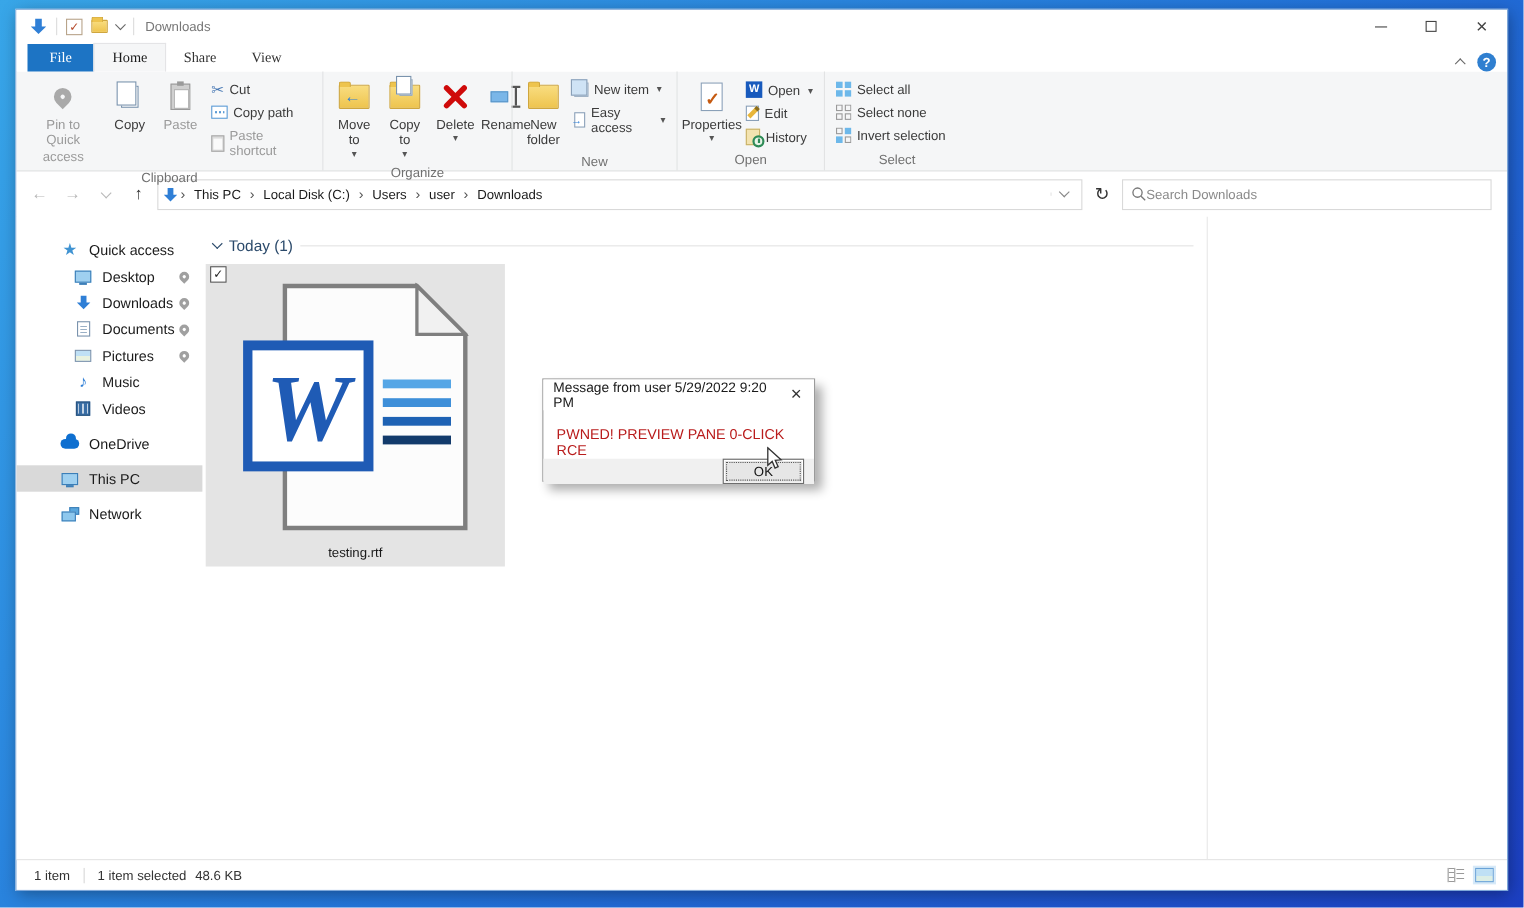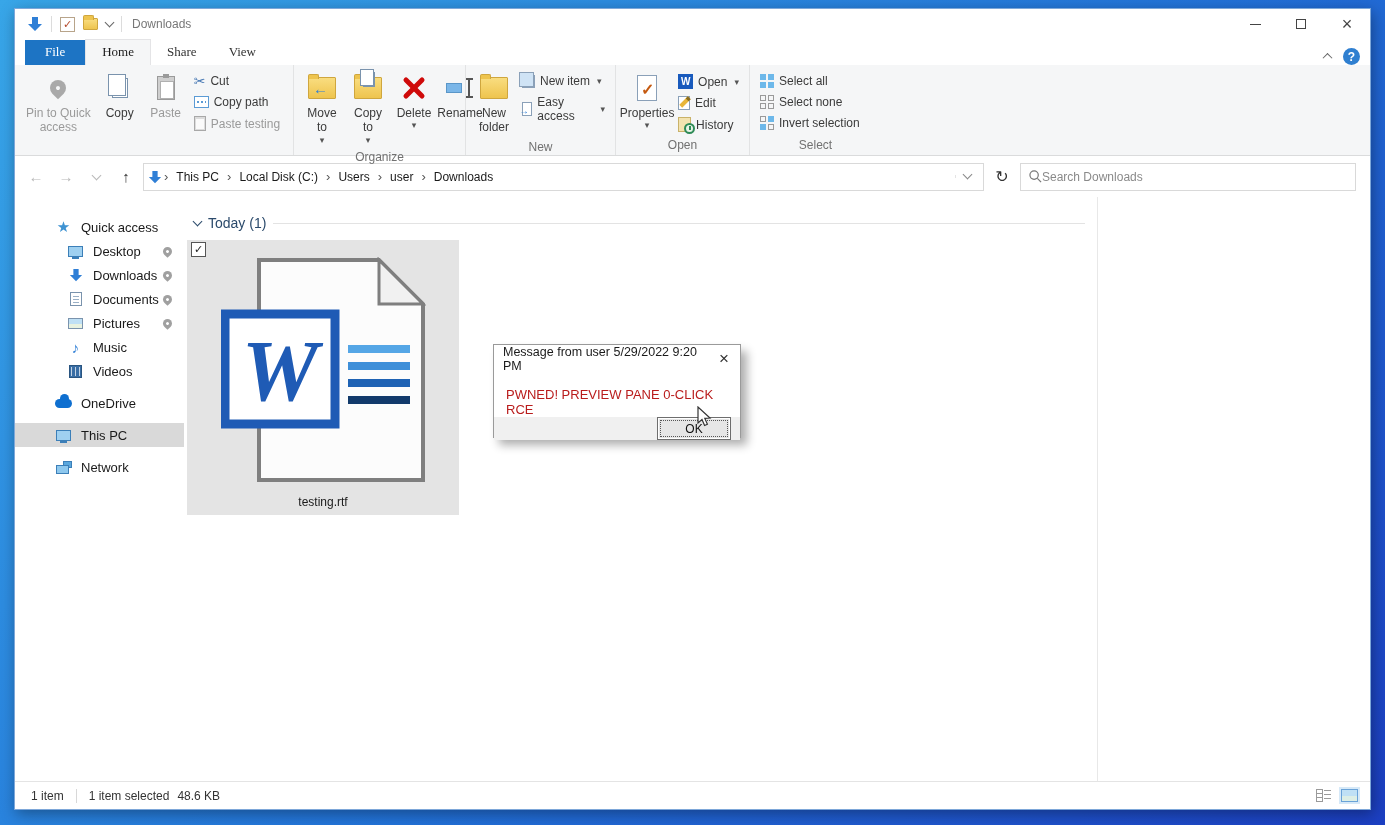--- a/index.html
+++ b/index.html
@@ -240,24 +240,25 @@
           <div class="smallbtn">
             <span class="scissors">✂</span>
             <span>Cut</span>
           </div>
           <div class="smallbtn">
             <span class="pathbox"></span>
             <span>Copy path</span>
           </div>
           <div class="smallbtn dis">
             <span class="clip-sm"></span>
-            <span>Paste testing</span>
-          </div>
-        </div>
-      </div>
+            <span>Paste shortcut</span>
+          </div>
+        </div>
+      </div>
+      <div class="rgroup-label">Clipboard</div>
     </div>
 
     <div class="rgroup" style="width:172px;">
       <div class="rgroup-body">
         <div class="bigbtn">
           <div class="bicon">
               <span class="folder folder-big">
                 <span class="overlay-arrow">←</span>
               </span>
             </div>

